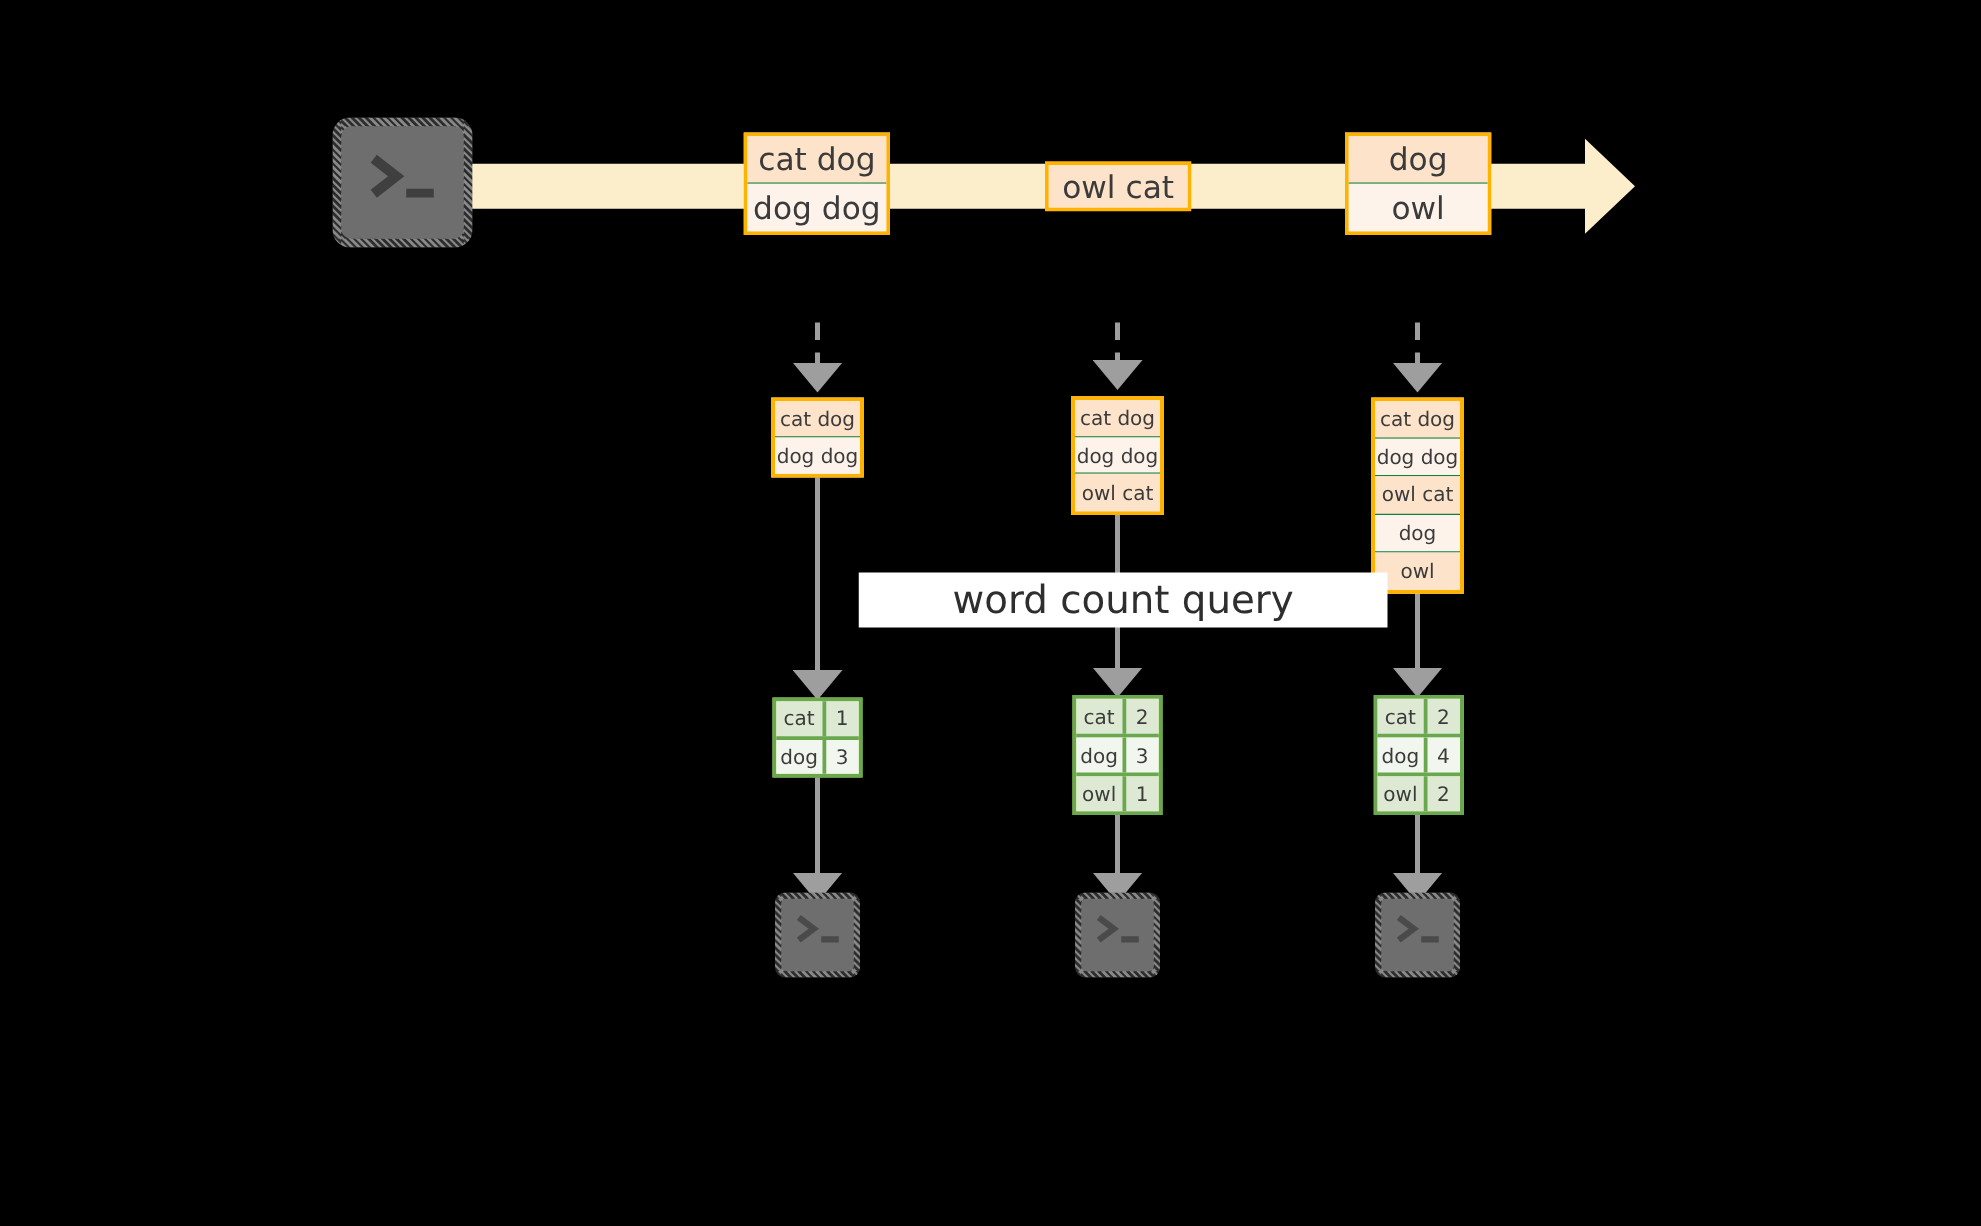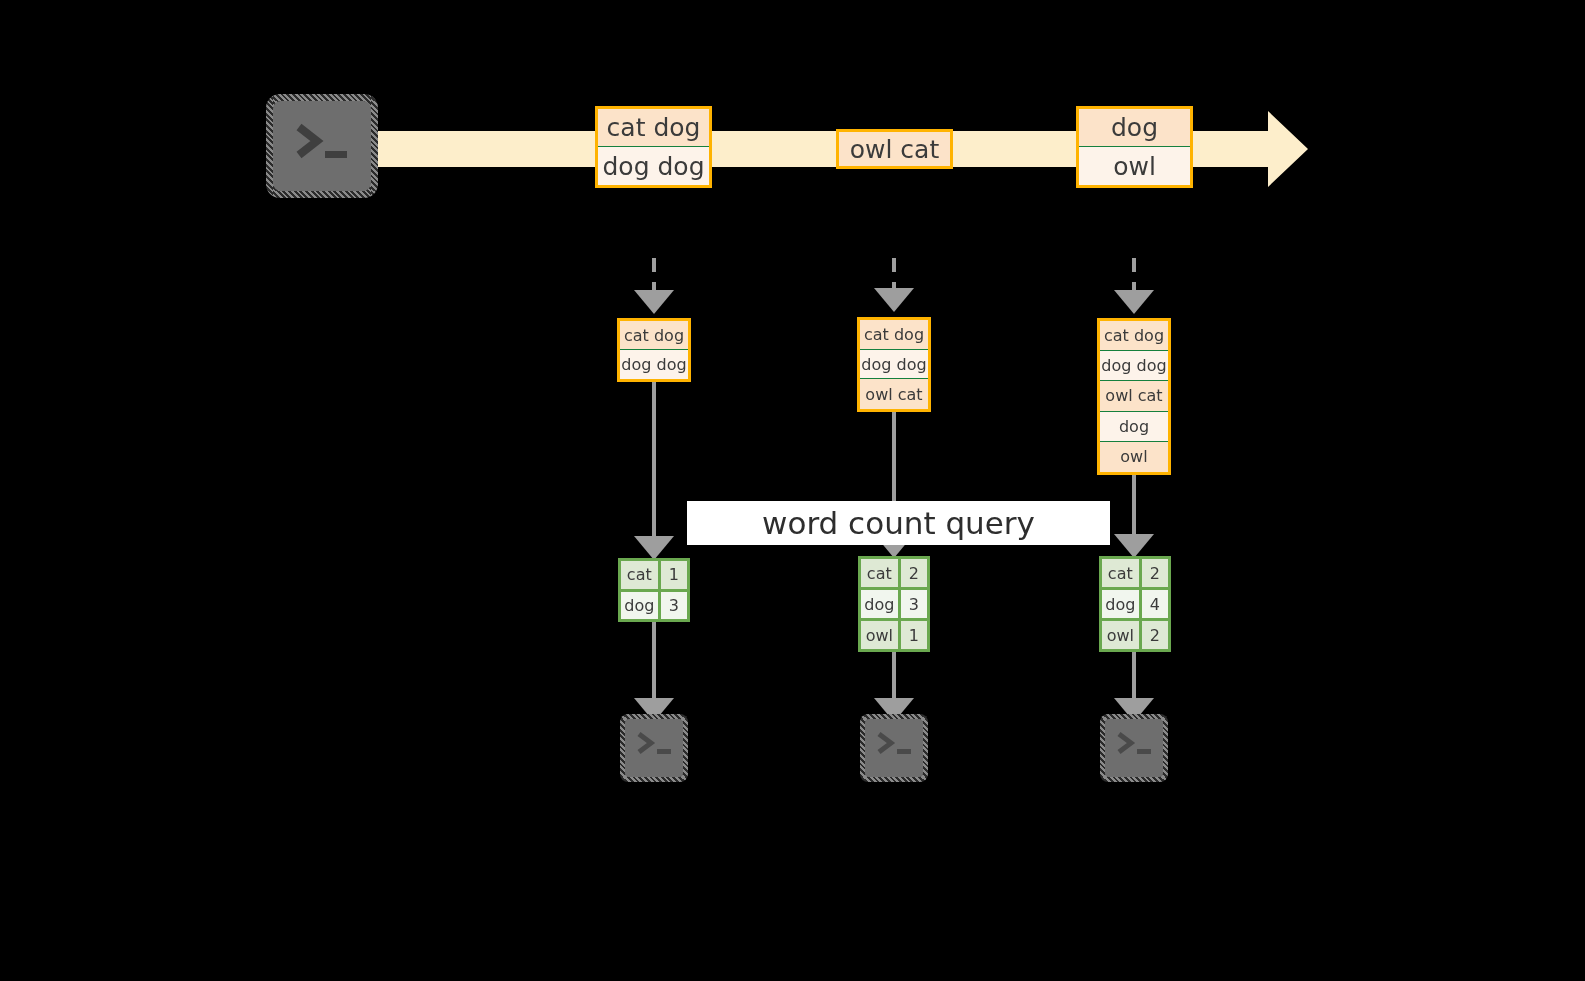--- a/index.html
+++ b/index.html
@@ -91,21 +91,20 @@
     font-size: 16px; color: #3B3B3B;
   }
 
   
   .banner {
     position: absolute;
     background: #FFFFFF;
     display: flex;
     align-items: center;
     justify-content: center;
-    margin-top: 43px;
   }
   .banner span {
     font-size: 31px;
     color: #2E2E2E;
     white-space: nowrap;
     letter-spacing: 0px;
   }
 
   .connectors { position: absolute; left: 0; top: 0; pointer-events: none; }
 </style>

